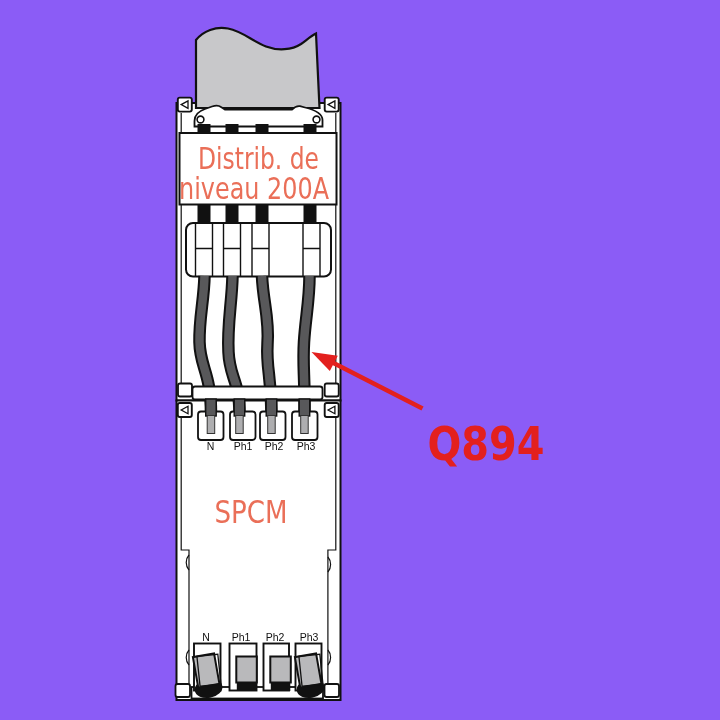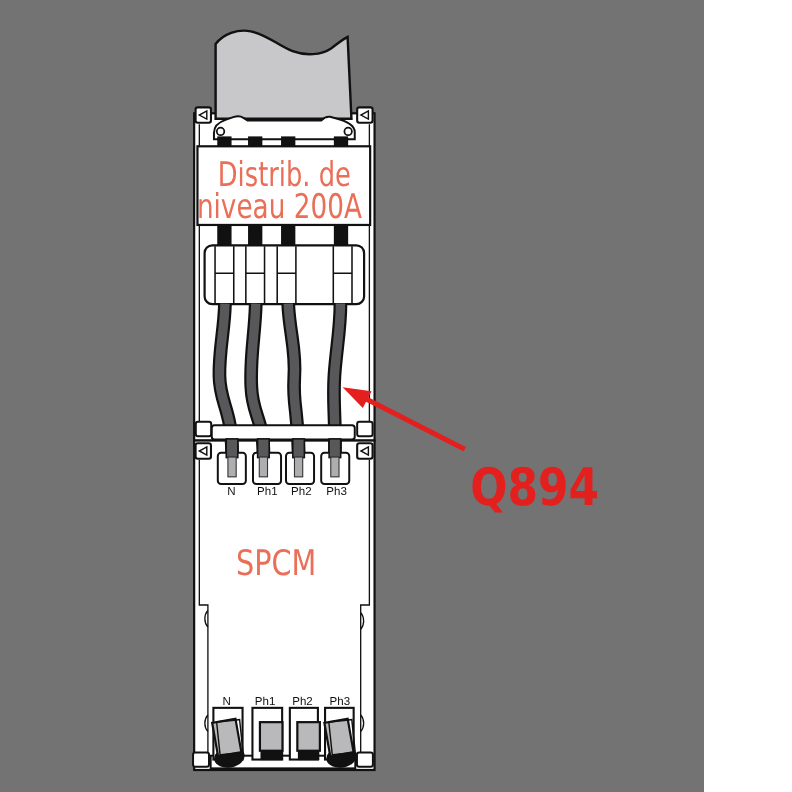--- a/index.html
+++ b/index.html
@@ -1,16 +1,16 @@
 <!DOCTYPE html>
 <html><head>
 <meta charset="utf-8">
 <style>
   html,body{margin:0;padding:0;background:#ffffff;}
-  .stage{position:relative;width:640px;height:720px;background:#737373;overflow:hidden;
+  .stage{position:relative;width:720px;height:720px;background:#8b5cf6;overflow:hidden;
          font-family:"DejaVu Sans",sans-serif;}
   svg{display:block;}
   text{user-select:none;}
   .term-label{font-family:"Liberation Sans",sans-serif;font-size:10.5px;fill:#111;}
   .module-label{font-family:"DejaVu Sans",sans-serif;}
   .callout-label{font-family:"DejaVu Sans",sans-serif;font-weight:bold;}
 </style>
 </head>
 <body>
 

